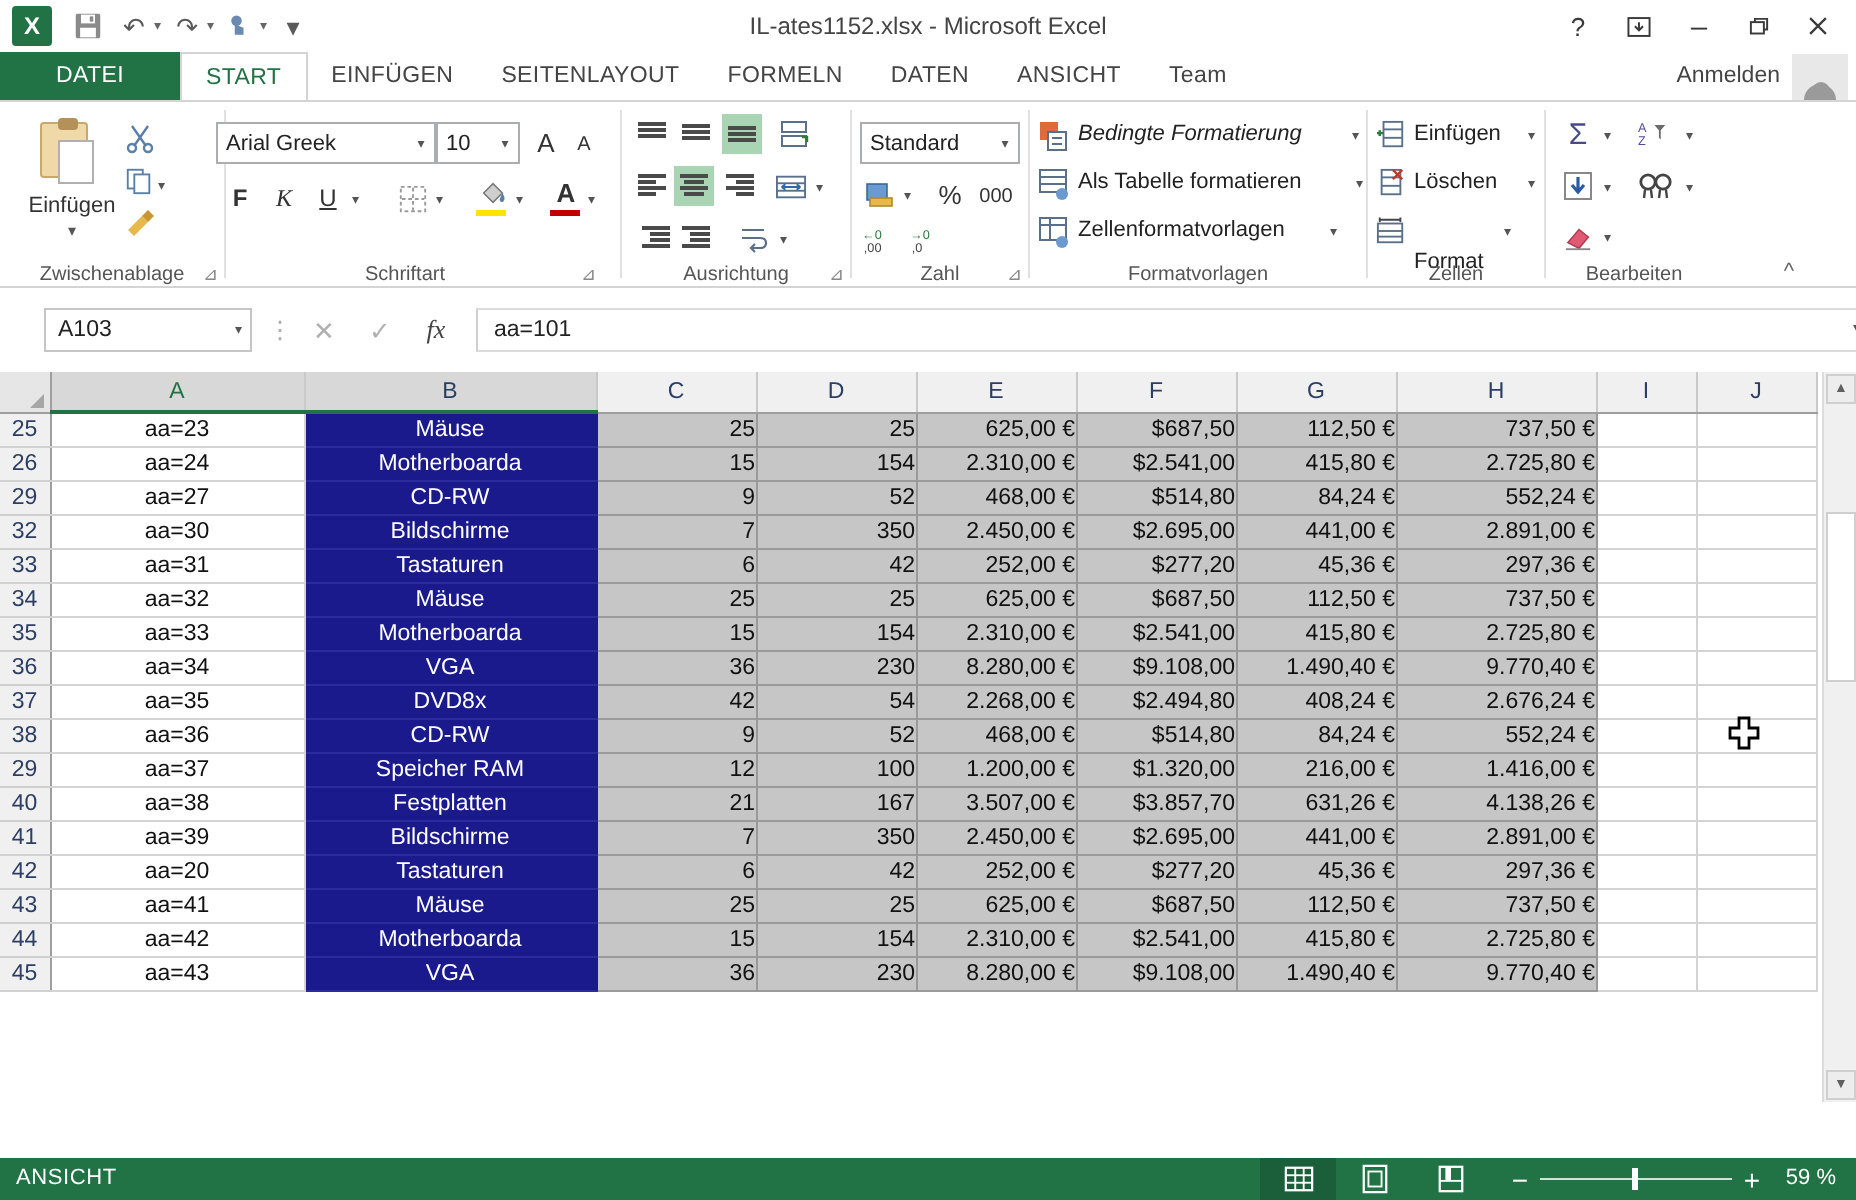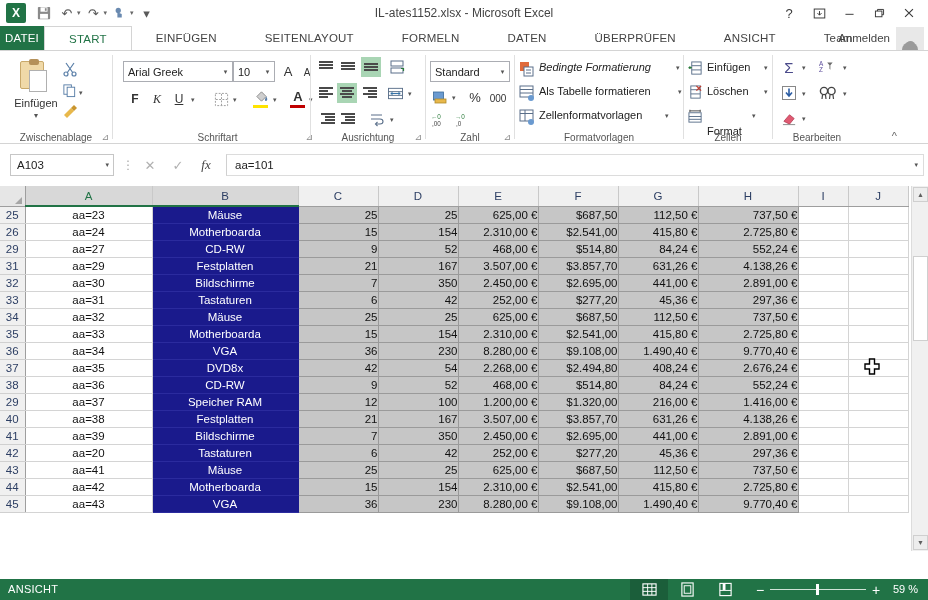--- a/index.html
+++ b/index.html
@@ -38,24 +38,24 @@
     width: 30px; height: 26px; display: flex; align-items: center; justify-content: center;
     font-size: 13px; color: #3b3b3b;
   }
 
   
   .tabbar {
     position: absolute; left: 0; top: 26px; width: 928px; height: 24px;
     background: #ffffff; display: flex; align-items: stretch;
   }
   .tab {
-    padding: 0 24px; font-size: 11.5px; color: #444;
+    padding: 0 12px; font-size: 11.5px; color: #444;
     display: flex; align-items: center; letter-spacing: .2px;
   }
-  .tab.file { background: #217346; color: #fff; font-weight: normal; padding: 0 5px; }
+  .tab.file { background: #217346; color: #fff; font-weight: normal; padding: 0 28px; }
   .tab.active { background: #fff; color: #217346; border: 1px solid #d4d4d4; border-bottom: none; position: relative; z-index: 3; }
   .signin {
     position: absolute; right: 38px; top: 0; height: 24px; line-height: 24px;
     font-size: 11.5px; color: #444;
   }
   .avatar {
     position: absolute; right: 4px; top: 1px; width: 28px; height: 24px;
     background: #e8e8e8; display: flex; align-items: flex-end; justify-content: center;
   }
   .avatar .head { width: 9px; height: 9px; border-radius: 50%; background: #9a9a9a; margin-bottom: 1px; }
@@ -102,21 +102,21 @@
   
   .alignico { position: absolute; width: 18px; height: 16px; }
   .alignico i { position: absolute; left: 2px; height: 1.6px; background: #4a4a4a; display: block; }
   .alignico.sel { background: #a9d5b4; }
 
   .txt-lbl { position: absolute; font-size: 11px; color: #222; white-space: nowrap; }
   .sm-caret { position: absolute; font-size: 7px; color: #555; }
 
   
   .fbar {
-    position: absolute; left: 4px; top: 146px; width: 852px; height: 40px;
+    position: absolute; left: 16px; top: 146px; width: 852px; height: 40px;
     background: #fff; display: flex; align-items: center;
   }
   .namebox {
     position: absolute; left: 6px; top: 8px; width: 104px; height: 22px;
     border: 1px solid #c6c6c6; background: #fff; font-size: 11.5px; color: #222;
     display: flex; align-items: center; padding-left: 6px;
   }
   .namebox .carr { position: absolute; right: 4px; font-size: 7px; color: #555; }
   .fb-sep { position: absolute; left: 118px; top: 12px; font-size: 12px; color: #aaa; letter-spacing: 0; }
   .fb-btns { position: absolute; left: 132px; top: 8px; width: 84px; height: 22px; display: flex; align-items: center; }
@@ -260,21 +260,20 @@
     </div>
   </div>
 
   <div class="tabbar">
     <div class="tab file">DATEI</div>
     <div class="tab active">START</div>
     <div class="tab">EINFÜGEN</div>
     <div class="tab">SEITENLAYOUT</div>
     <div class="tab">FORMELN</div>
     <div class="tab">DATEN</div>
-    <div class="tab">ÜBERPRÜFEN</div>
     <div class="tab">ANSICHT</div>
     <div class="tab">Team</div>
     <div class="signin">Anmelden</div>
     <div class="avatar">
       <div class="head"></div>
         <div class="body"></div>
     </div>
   </div>
 
   <div class="ribbon">
@@ -306,21 +305,21 @@
         <svg width="16" height="16" viewBox="0 0 16 16">
             <path d="M2 11 L9 4 L12 7 L5 14 Z" fill="#e8b84b"></path>
             <path d="M9 4 L12 1 L15 4 L12 7 Z" fill="#c9952f"></path>
           </svg>
       </div>
       <div class="group-label">Zwischenablage</div>
       <div class="dlg-launcher" style="right:3px;">⊿</div>
     </div>
     <div class="group-sep" style="left:112px;"></div>
 
-    <div class="group" style="left:119px; width:197px;">
+    <div class="group" style="left:104px; width:197px;">
       <div class="combo" style="left:4px; top:10px; width:110px; height:21px;">
         <span class="cv">Arial Greek</span>
         <span class="carr">▾</span>
       </div>
       <div class="combo" style="left:114px; top:10px; width:42px; height:21px;">
         <span class="cv">10</span>
         <span class="carr">▾</span>
       </div>
       <div class="rbtn" style="left:160px; top:11px; width:18px; height:19px; font-size:13px;">A</div>
       <div class="rbtn" style="left:180px; top:13px; width:16px; height:17px; font-size:10px;">A</div>
@@ -658,33 +657,20 @@
             <td class="cell cn">9</td>
             <td class="cell cn">52</td>
             <td class="cell cn">468,00 €</td>
             <td class="cell cn">$514,80</td>
             <td class="cell cn">84,24 €</td>
             <td class="cell cn">552,24 €</td>
             <td class="cell blank"></td>
             <td class="cell blank"></td>
           </tr>
           <tr>
-            <td class="rowh">31</td>
-            <td class="cell ca">aa=29</td>
-            <td class="cell cb">Festplatten</td>
-            <td class="cell cn">21</td>
-            <td class="cell cn">167</td>
-            <td class="cell cn">3.507,00 €</td>
-            <td class="cell cn">$3.857,70</td>
-            <td class="cell cn">631,26 €</td>
-            <td class="cell cn">4.138,26 €</td>
-            <td class="cell blank"></td>
-            <td class="cell blank"></td>
-          </tr>
-          <tr>
             <td class="rowh">32</td>
             <td class="cell ca">aa=30</td>
             <td class="cell cb">Bildschirme</td>
             <td class="cell cn">7</td>
             <td class="cell cn">350</td>
             <td class="cell cn">2.450,00 €</td>
             <td class="cell cn">$2.695,00</td>
             <td class="cell cn">441,00 €</td>
             <td class="cell cn">2.891,00 €</td>
             <td class="cell blank"></td>

